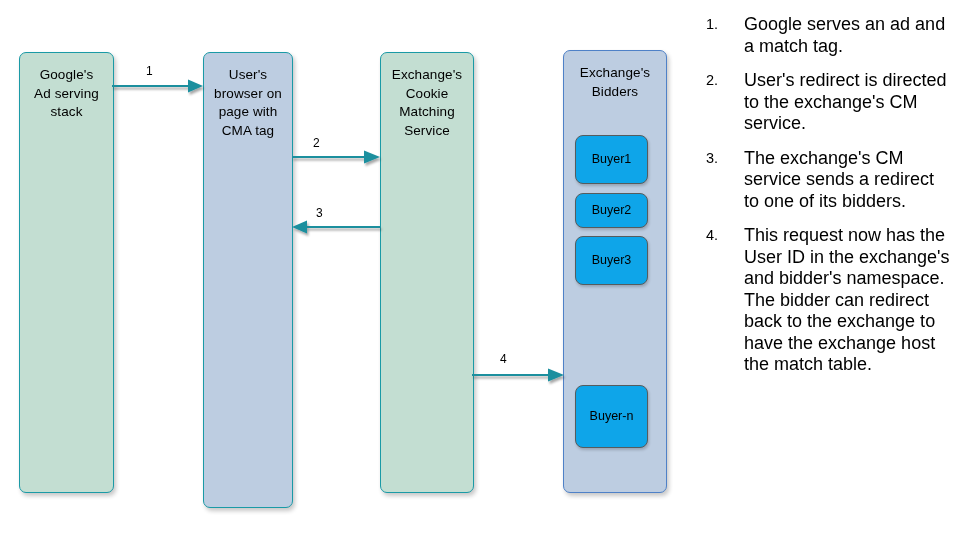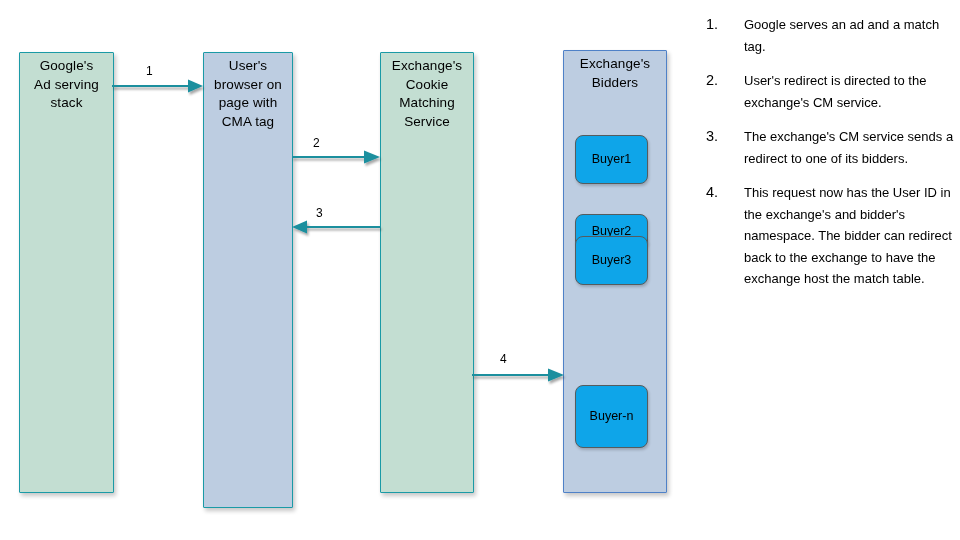--- a/index.html
+++ b/index.html
@@ -18,24 +18,24 @@
   #canvas {
     position: absolute;
     left: 0; top: 0;
     width: 960px;
     height: 540px;
   }
   
   .flowbox {
     position: absolute;
     box-sizing: border-box;
-    border-radius: 1px;
+    border-radius: 7px;
     box-shadow: 2px 3px 4px rgba(0,0,0,0.22);
     text-align: center;
-    padding-top: 4px;
+    padding-top: 13px;
   }
   .flowbox .boxlabel {
     display: block;
     font-size: 13.5px;
     line-height: 18.5px;
     letter-spacing: 0.1px;
     white-space: pre-line;
     color: #000;
   }
   .fill-green {
@@ -90,21 +90,21 @@
     margin-bottom: 13px;
   }
   .step-num {
     width: 38px;
     flex: 0 0 38px;
     font-size: 14.5px;
     line-height: 21.5px;
   }
   .step-text {
     flex: 1 1 auto;
-    font-size: 13px;
+    font-size: 18px;
     line-height: 21.5px;
   }
 </style>
 </head>
 <body>
 
 <div id="canvas">
 
   <div class="flowbox fill-green" style="left:19px; top:52px; width:95px; height:441px;">
     <span class="boxlabel">Google's
@@ -127,21 +127,21 @@
   </div>
 
   <div class="flowbox fill-blue-blue" style="left:563px; top:50px; width:104px; height:443px;">
     <span class="boxlabel">Exchange's
 Bidders</span>
   </div>
 
   <div class="buyerbox" style="left:575px; top:135px; width:73px; height:49px;">
     <span class="buyerlabel">Buyer1</span>
   </div>
-  <div class="buyerbox" style="left:575px; top:193px; width:73px; height:35px;margin-top:21px;">
+  <div class="buyerbox" style="left:575px; top:193px; width:73px; height:35px;">
     <span class="buyerlabel">Buyer2</span>
   </div>
   <div class="buyerbox" style="left:575px; top:236px; width:73px; height:49px;">
     <span class="buyerlabel">Buyer3</span>
   </div>
   <div class="buyerbox" style="left:575px; top:385px; width:73px; height:63px;">
     <span class="buyerlabel">Buyer-n</span>
   </div>
 
   <svg class="arrow-svg" style="left:112px; top:70px;" width="95" height="32">

